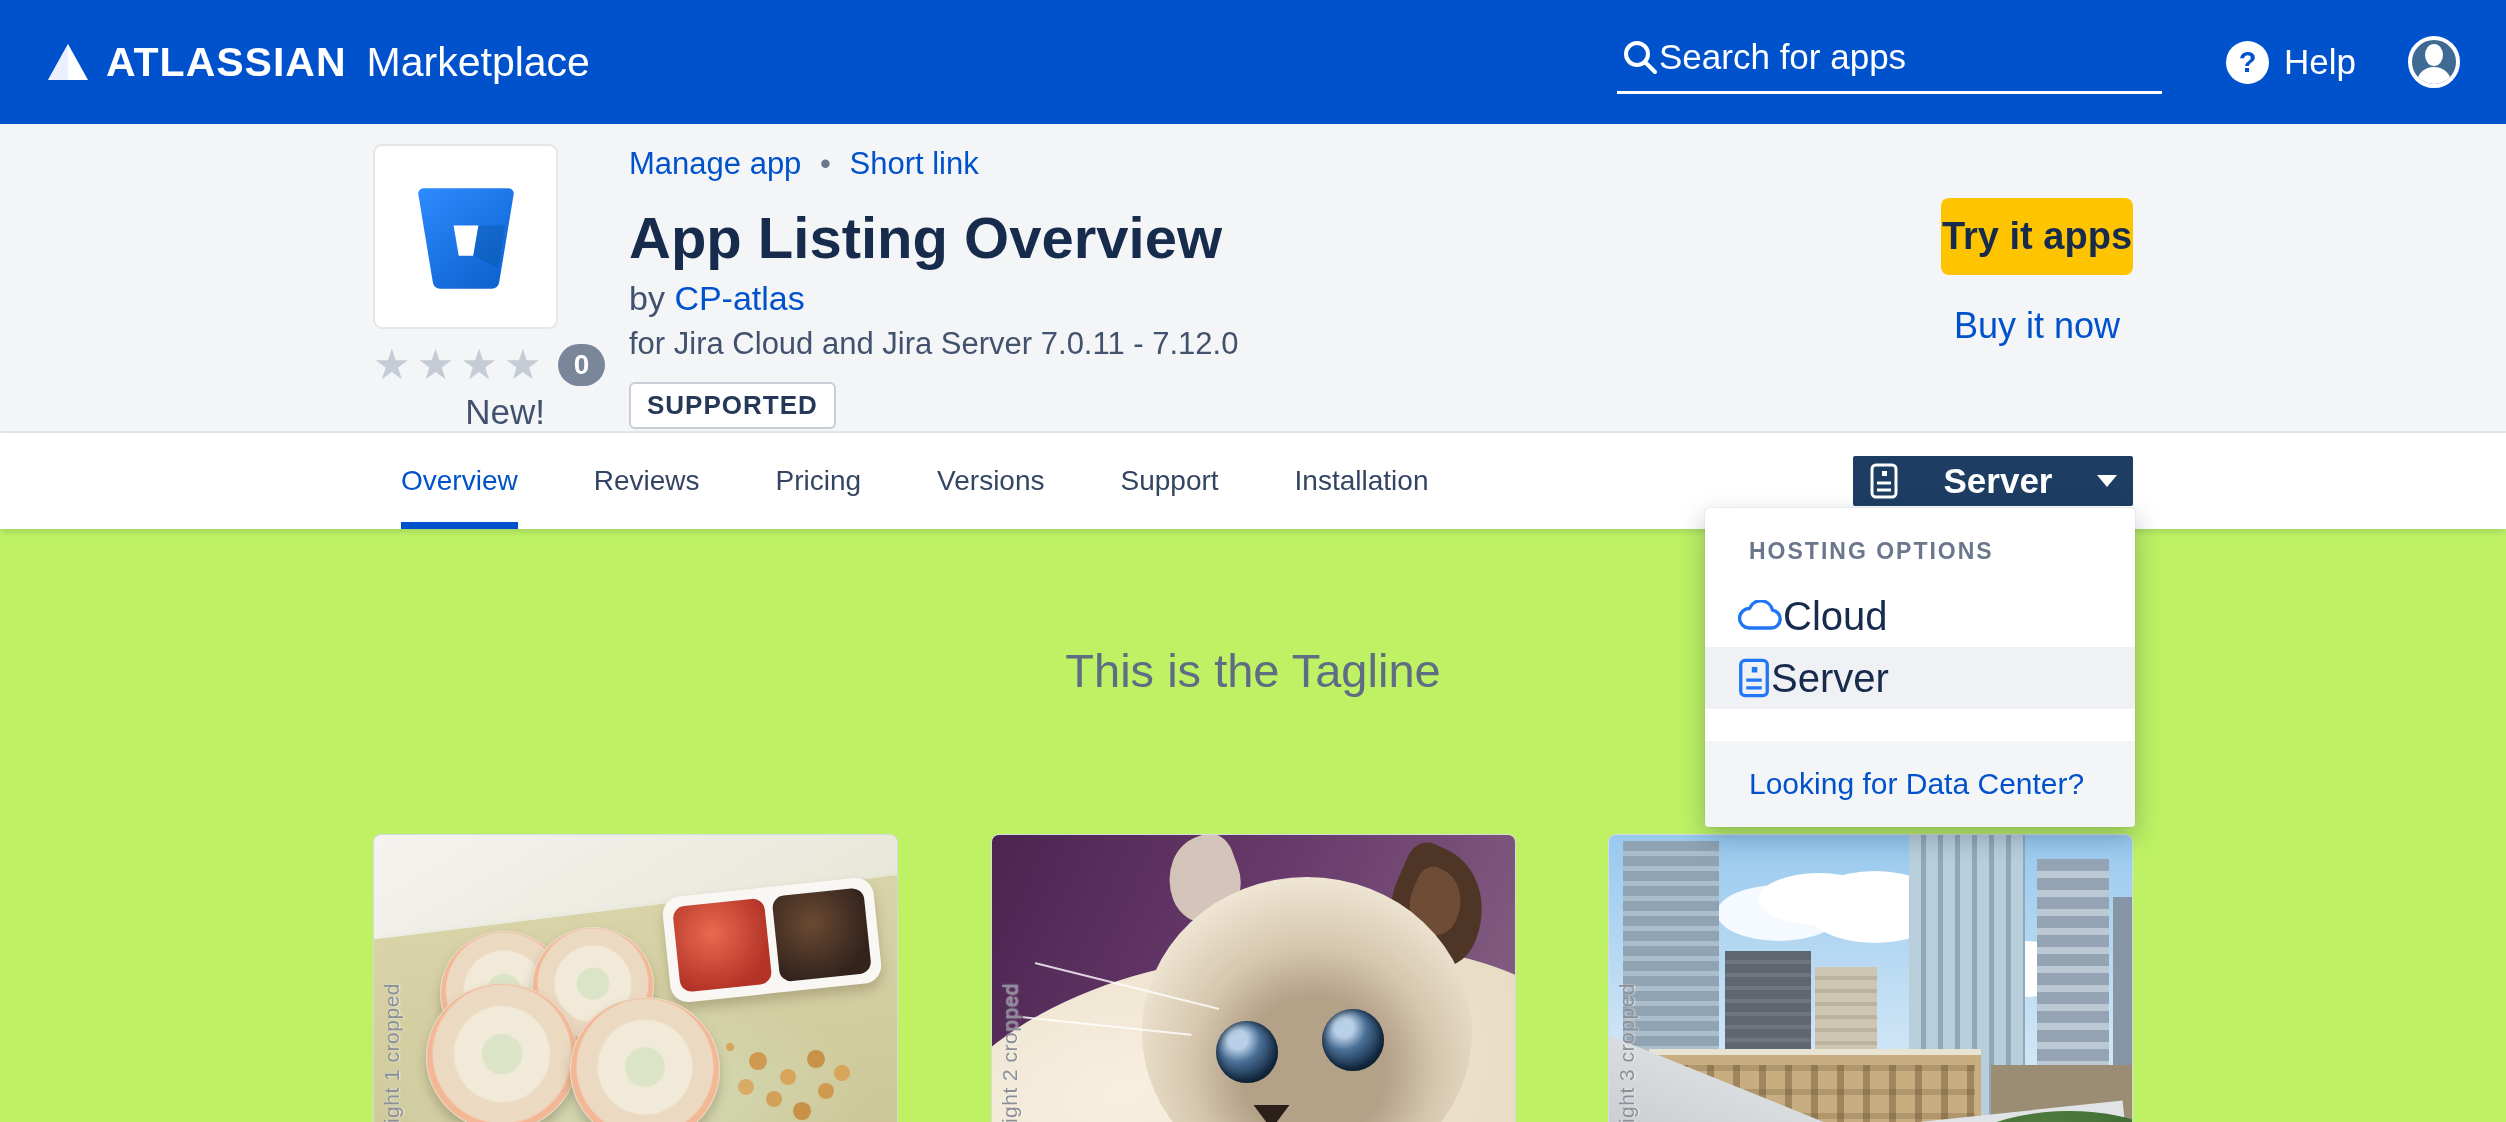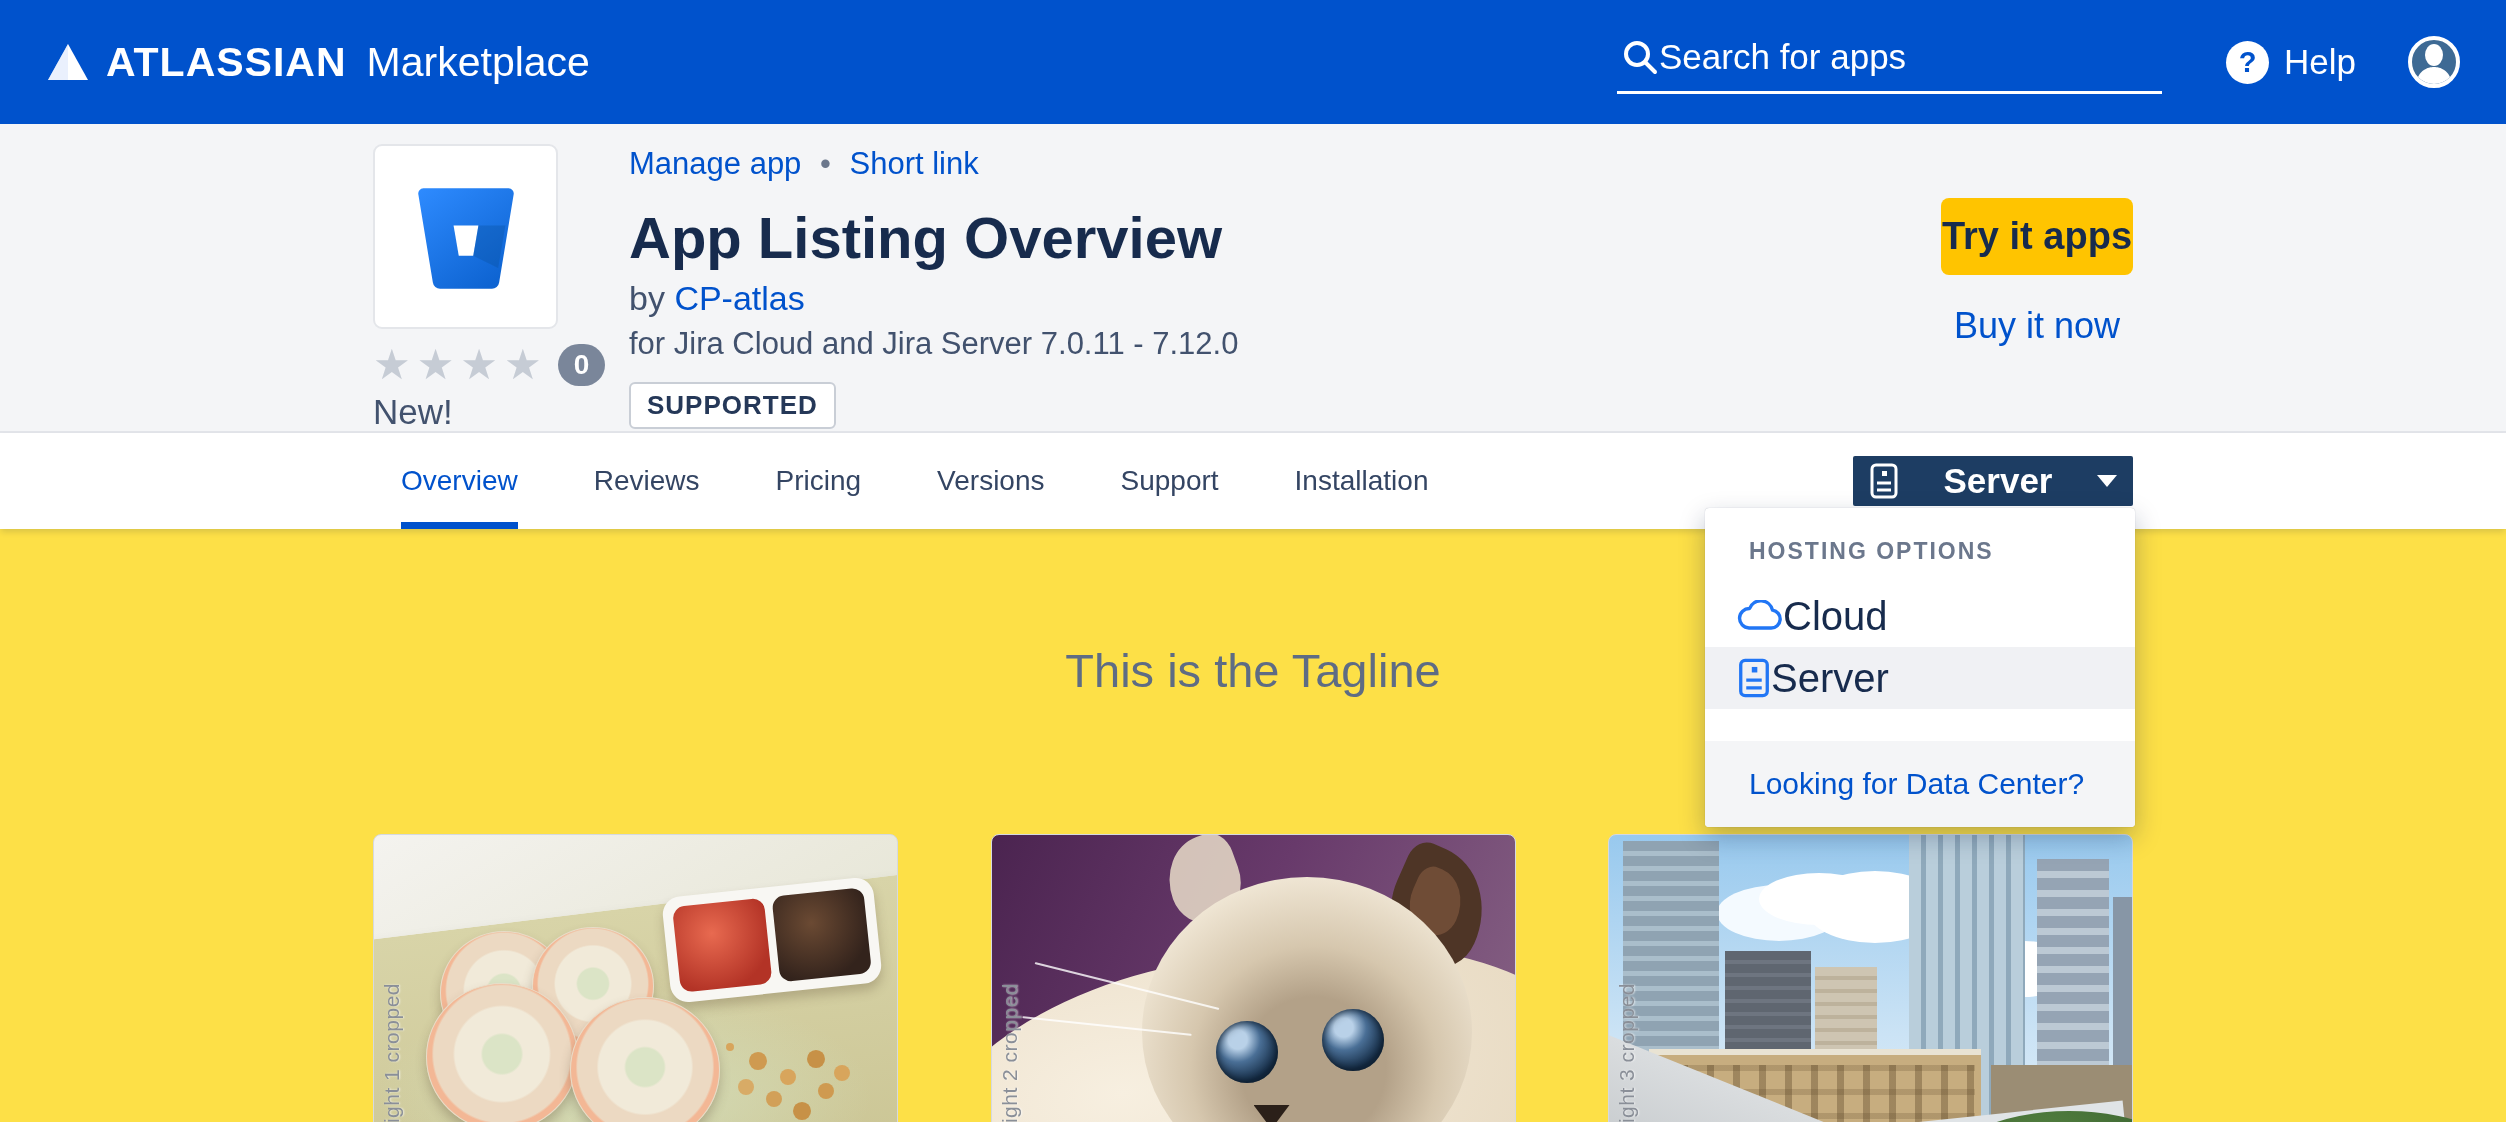--- a/index.html
+++ b/index.html
@@ -2,21 +2,21 @@
 <html><head>
 <meta charset="utf-8">
 <style>
   * { box-sizing: border-box; margin: 0; padding: 0; }
   html,body { margin:0; padding:0; }
   body {
     font-family: "Liberation Sans", "DejaVu Sans", sans-serif;
     background:#ffffff;
   }
   #page {
-    width:2506px; height:1122px; position:relative; overflow:hidden; background:#fde047;
+    width:2506px; height:1122px; position:relative; overflow:hidden; background:#bef264;
   }
 
   
   .topbar {
     height:124px; background:#0052CC; display:flex; align-items:center; padding:0 46px;
   }
   .brand { display:flex; align-items:center; gap:16px; cursor:pointer; }
   .brand svg { display:block; }
   .brand-primary { color:#fff; font-weight:700; font-size:41px; letter-spacing:1px; }
   .brand-secondary { color:#fff; font-weight:400; font-size:41px; margin-left:4px; }
@@ -47,21 +47,21 @@
   .icon-card {
     position:absolute; left:0; top:20px; width:185px; height:185px; background:#fff;
     border:2px solid #E4E6EA; border-radius:9px; display:flex; align-items:center; justify-content:center;
   }
   .stars-row { position:absolute; left:0; top:216px; width:186px; text-align:center; white-space:nowrap; }
   .stars { color:#C6CCD5; font-size:42px; letter-spacing:6px; vertical-align:middle; }
   .rating-badge {
     display:inline-block; vertical-align:middle; min-width:47px; height:42px; line-height:42px;
     background:#7A869A; border-radius:22px; color:#fff; font-size:28px; font-weight:700; margin-left:6px;
   }
-  .new-label { position:absolute; left:0; top:268px; width:172px; text-align:left; font-size:35px; color:#42526E; }
+  .new-label { position:absolute; left:0; top:268px; width:172px; text-align:right; font-size:35px; color:#42526E; }
 
   .info { position:absolute; left:256px; top:22px; }
   .links-row { font-size:31px; line-height:36px; }
   .links-row a { color:#0052CC; text-decoration:none; cursor:pointer; }
   .links-sep { color:#6B778C; margin:0 10px; }
   .app-title { margin-top:24px; font-size:58px; line-height:64px; font-weight:600; color:#172B4D; }
   .byline { margin-top:9px; font-size:34px; color:#42526E; }
   .byline a { color:#0052CC; text-decoration:none; cursor:pointer; }
   .compat { margin-top:8px; font-size:31px; color:#42526E; }
   .supported-badge {

